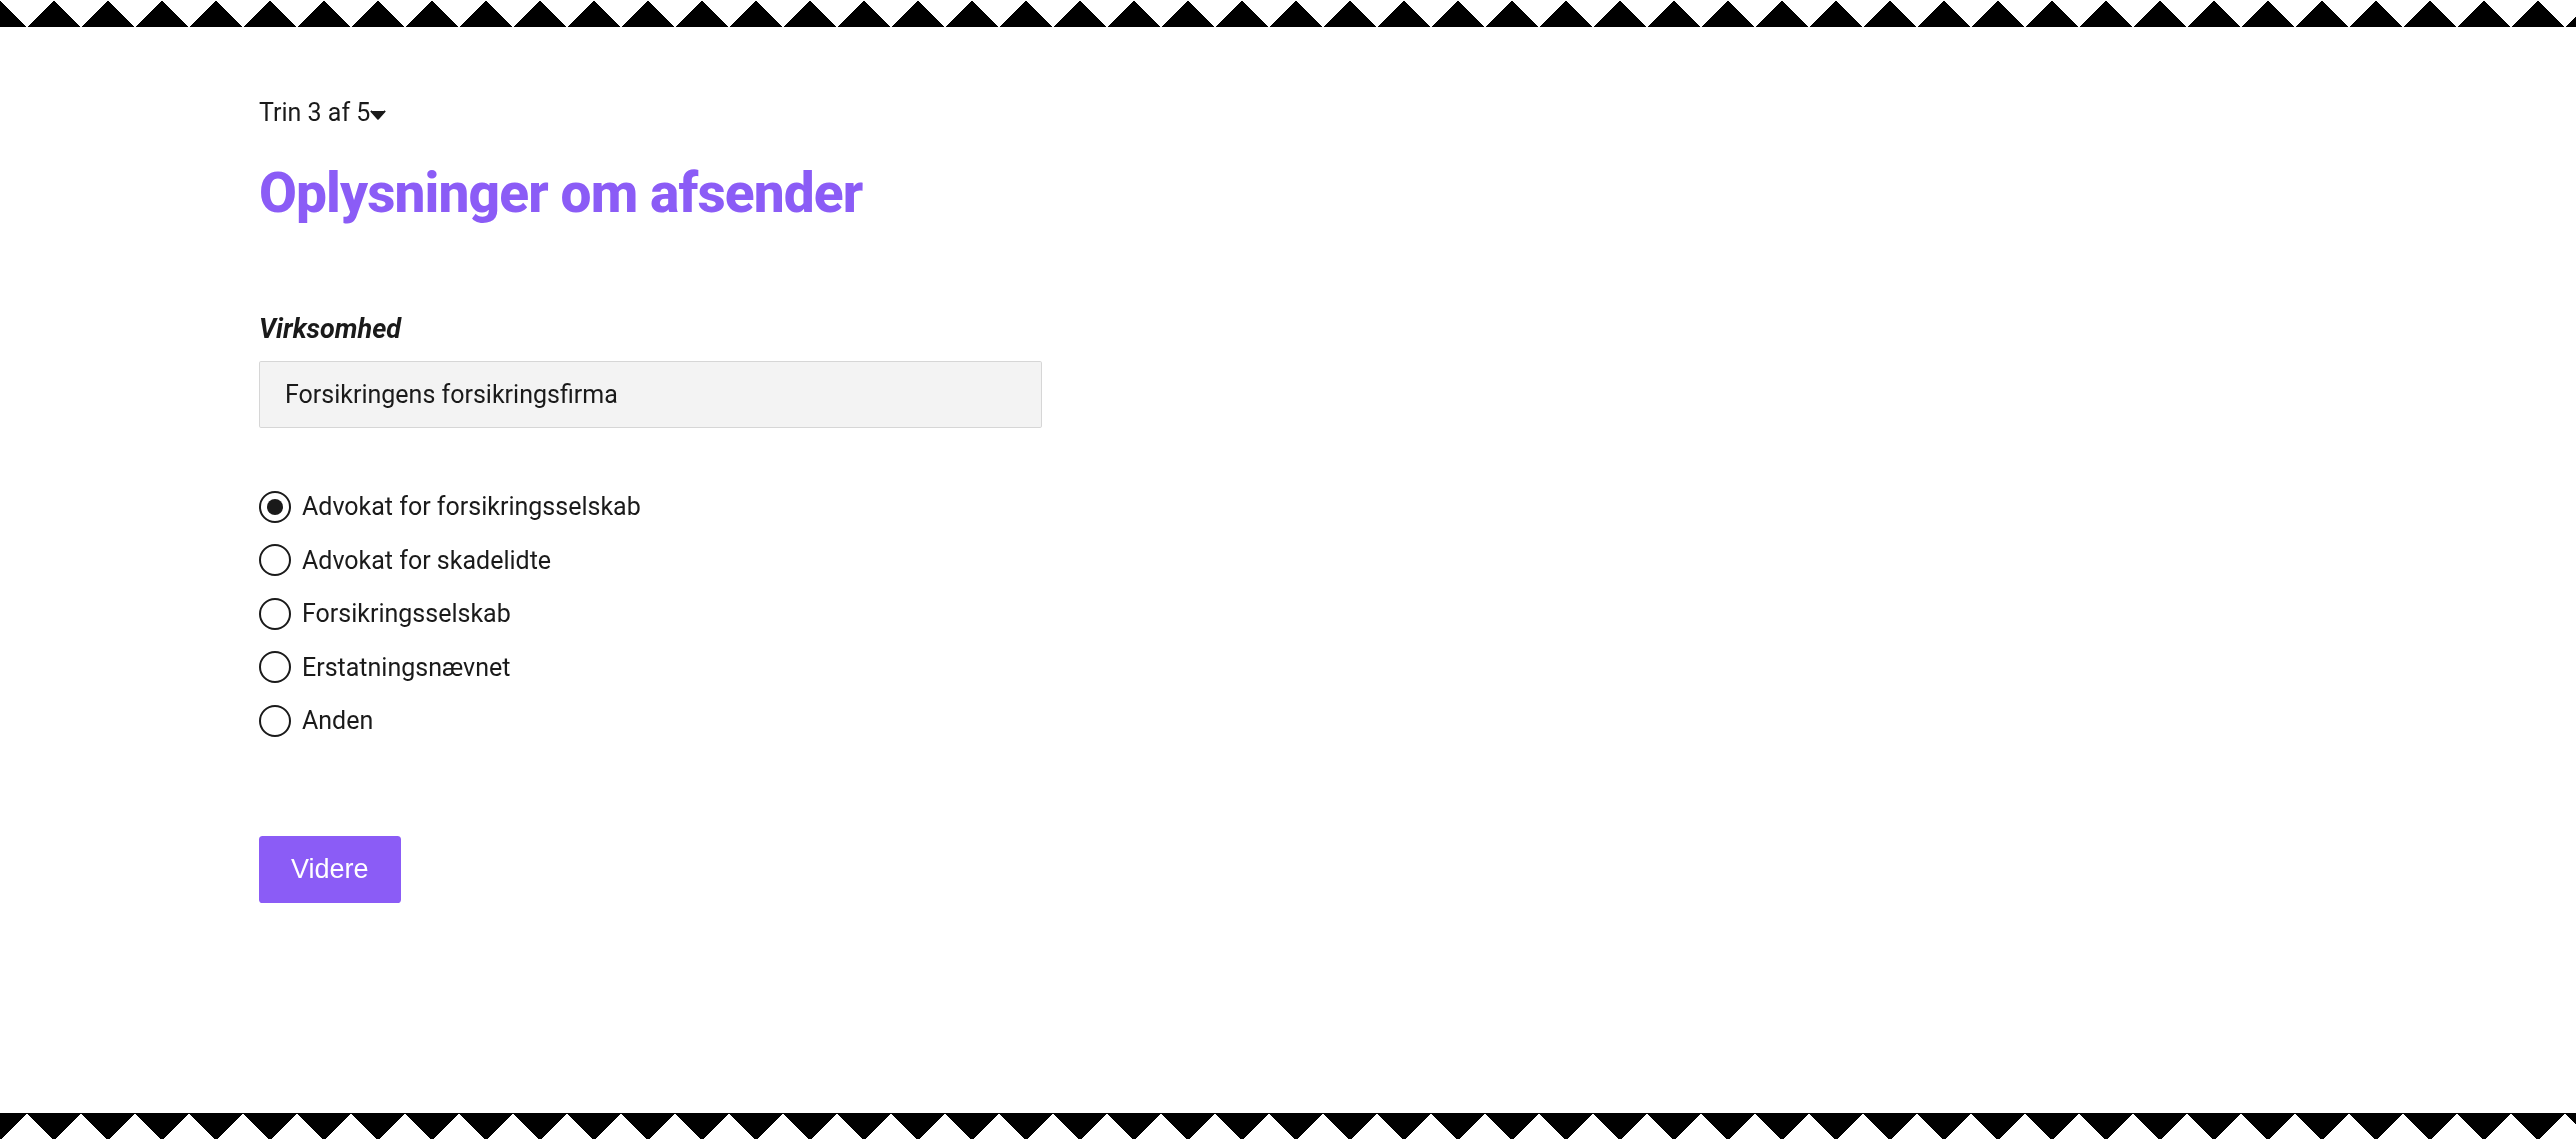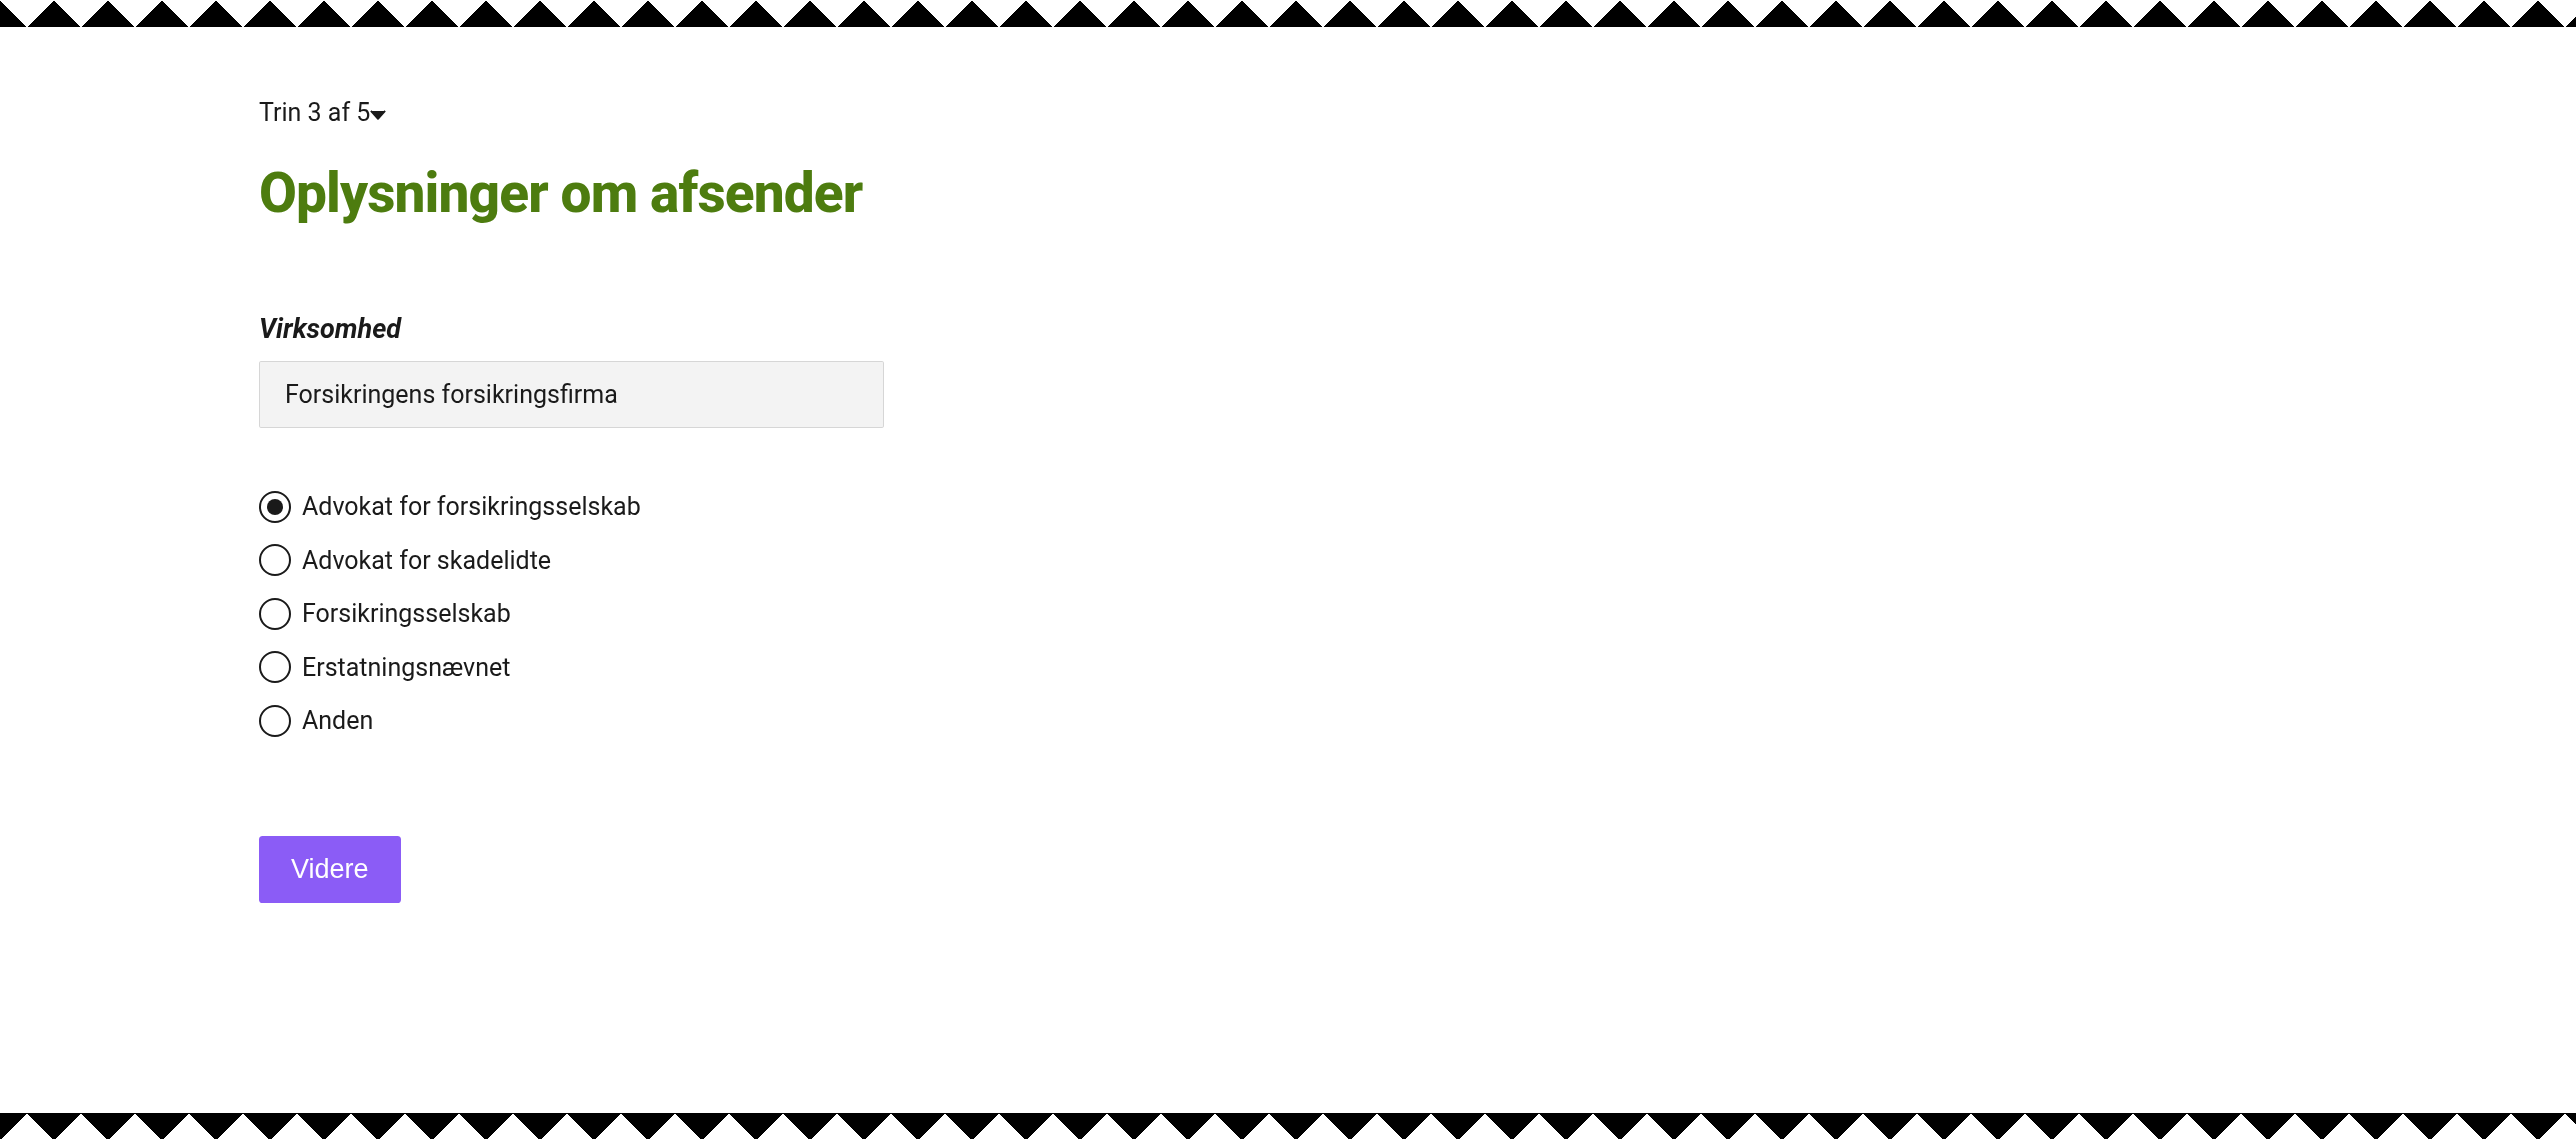--- a/index.html
+++ b/index.html
@@ -56,40 +56,40 @@
     }
     .step-indicator svg {
       width: 16px;
       height: 10.7px;
     }
 
     .page-title {
       font-size: 55px;
       font-weight: 800;
       letter-spacing: -0.9px;
-      color: #4d7c0f;
+      color: #8b5cf6;
       margin-bottom: 89px;
       line-height: 1.1;
     }
 
     .field-group {
       margin-bottom: 63px;
     }
 
     .field-label {
       font-size: 27px;
       font-weight: 700;
       color: #1a1a1a;
       margin-bottom: 16px;
       display: block;
       font-style: italic;
     }
 
     .readonly-field {
-      width: 625px;
+      width: 783px;
       border: 0.9px solid #d6d6d6;
       background: #f3f3f3;
       padding: 18px 25px;
       font-size: 25px;
       color: #1a1a1a;
       border-radius: 1.8px;
     }
 
     .radio-group {
       display: flex;

